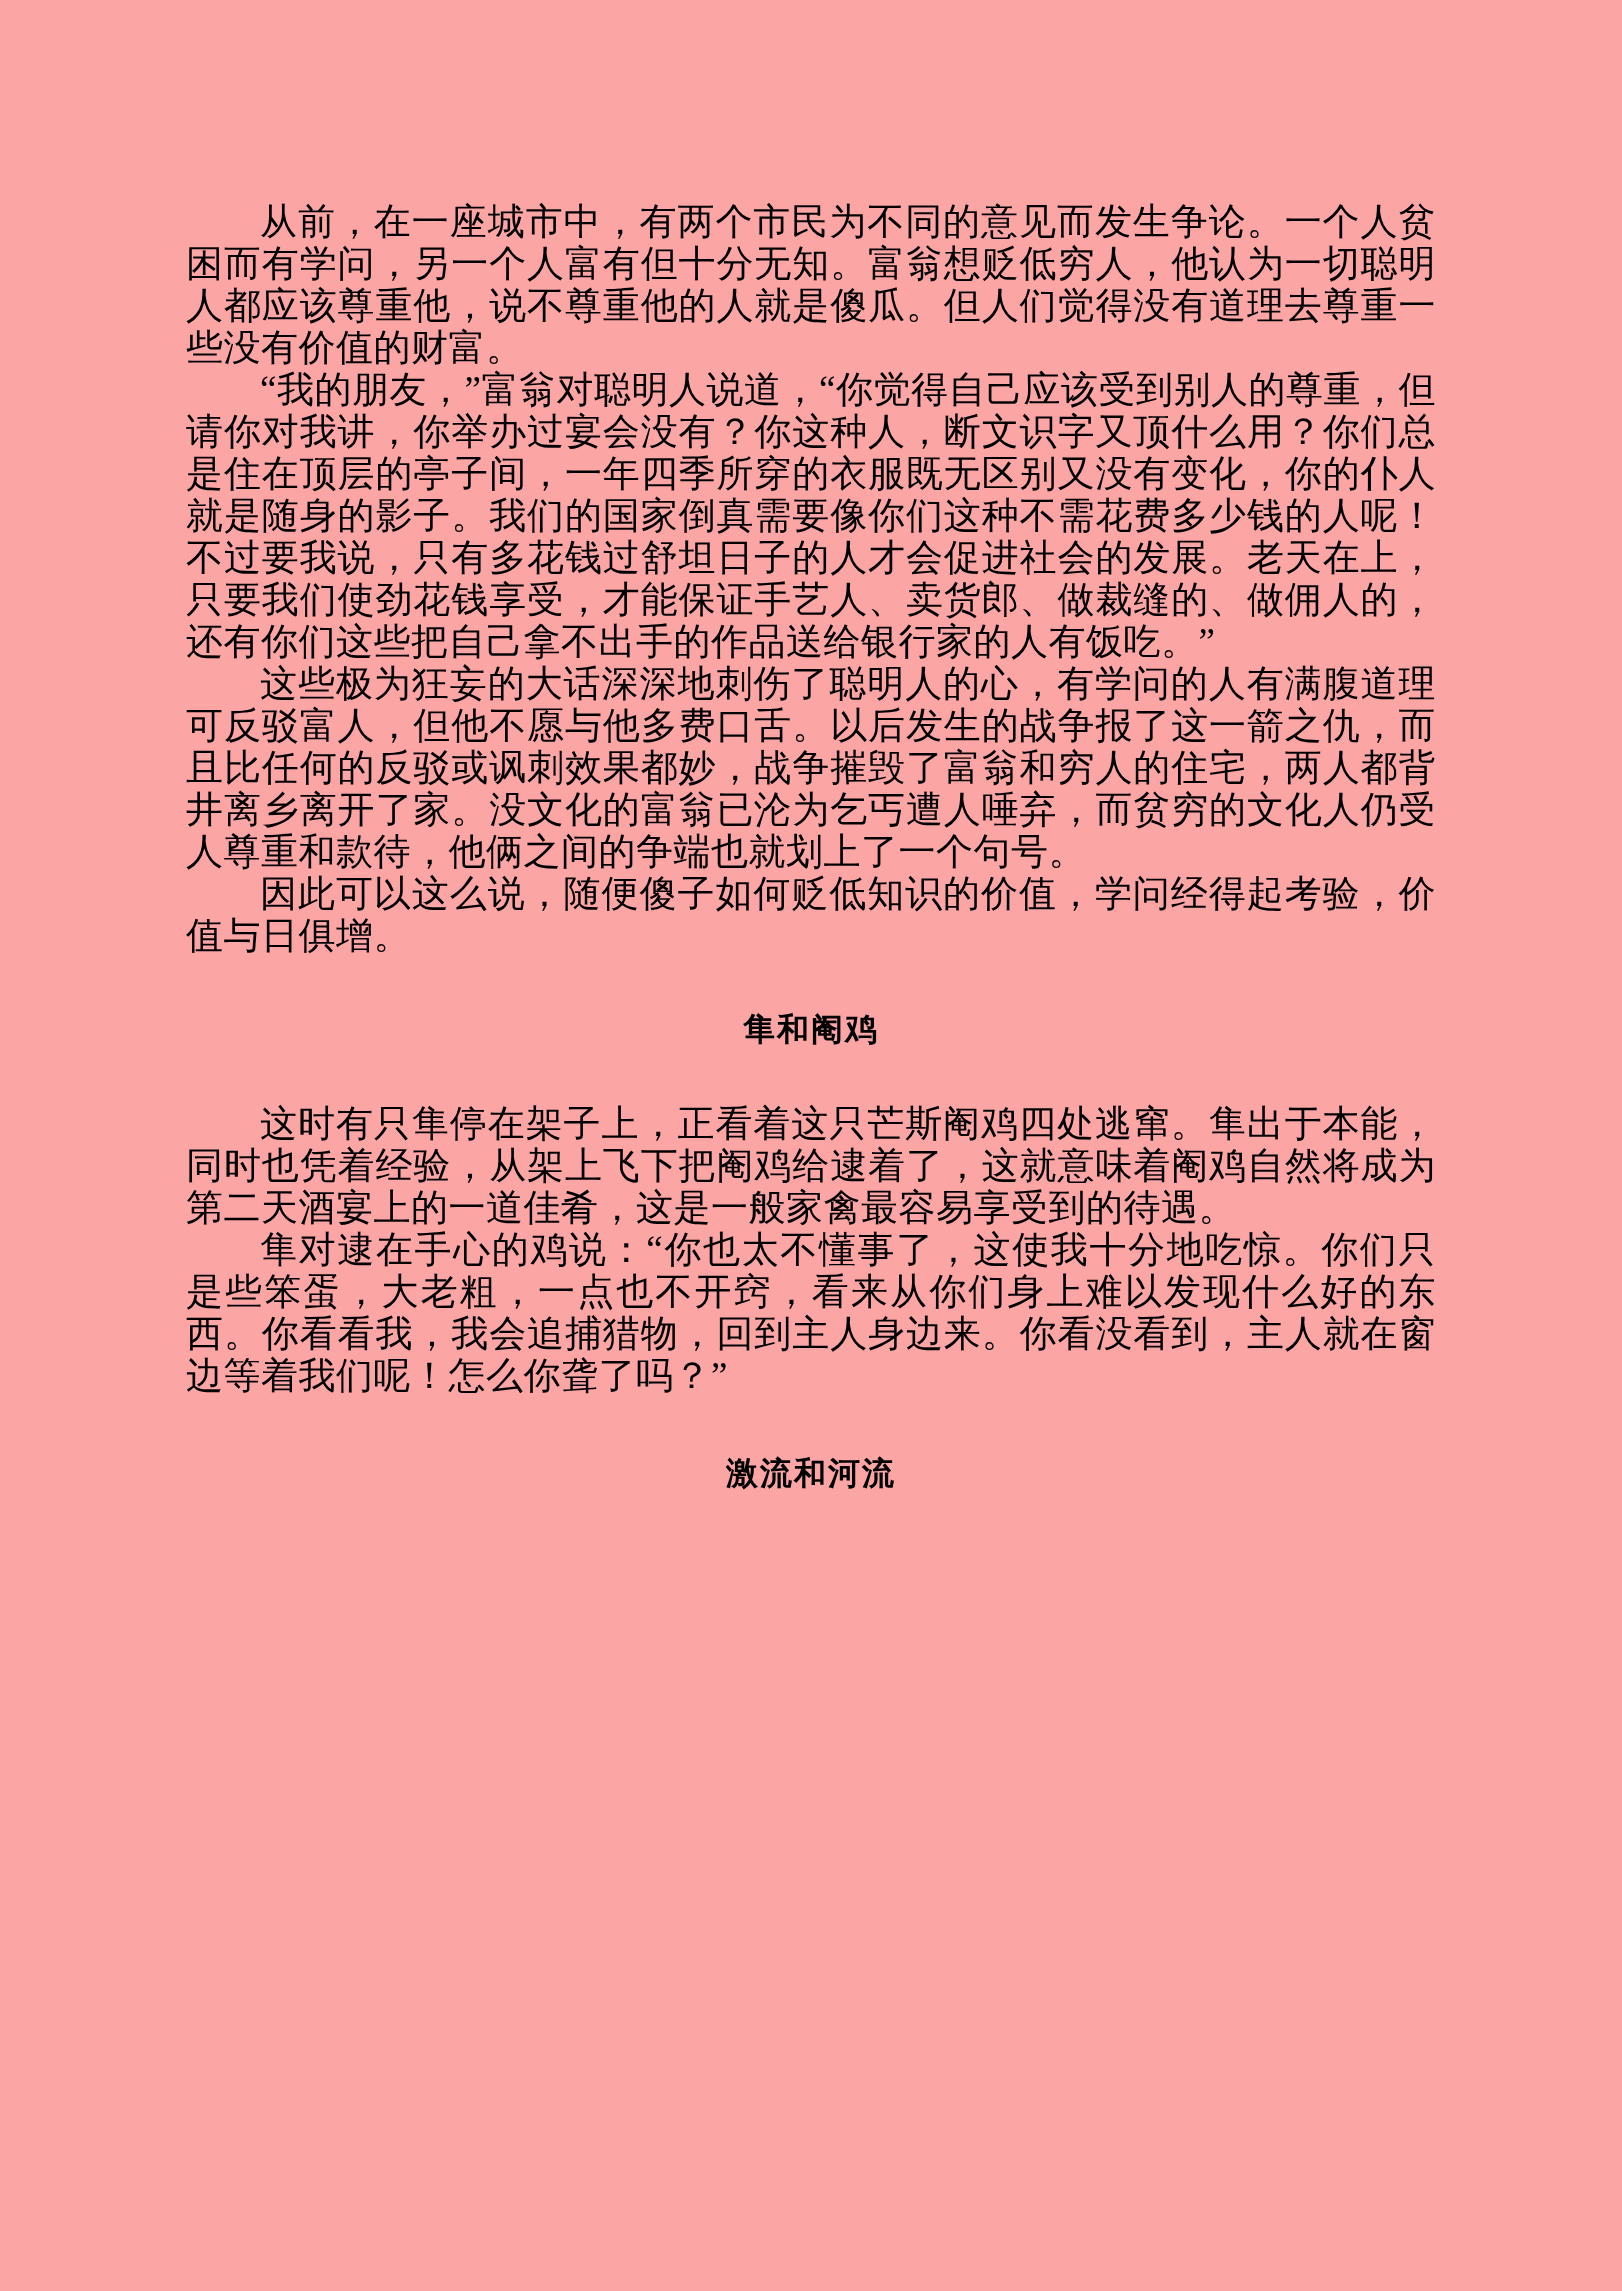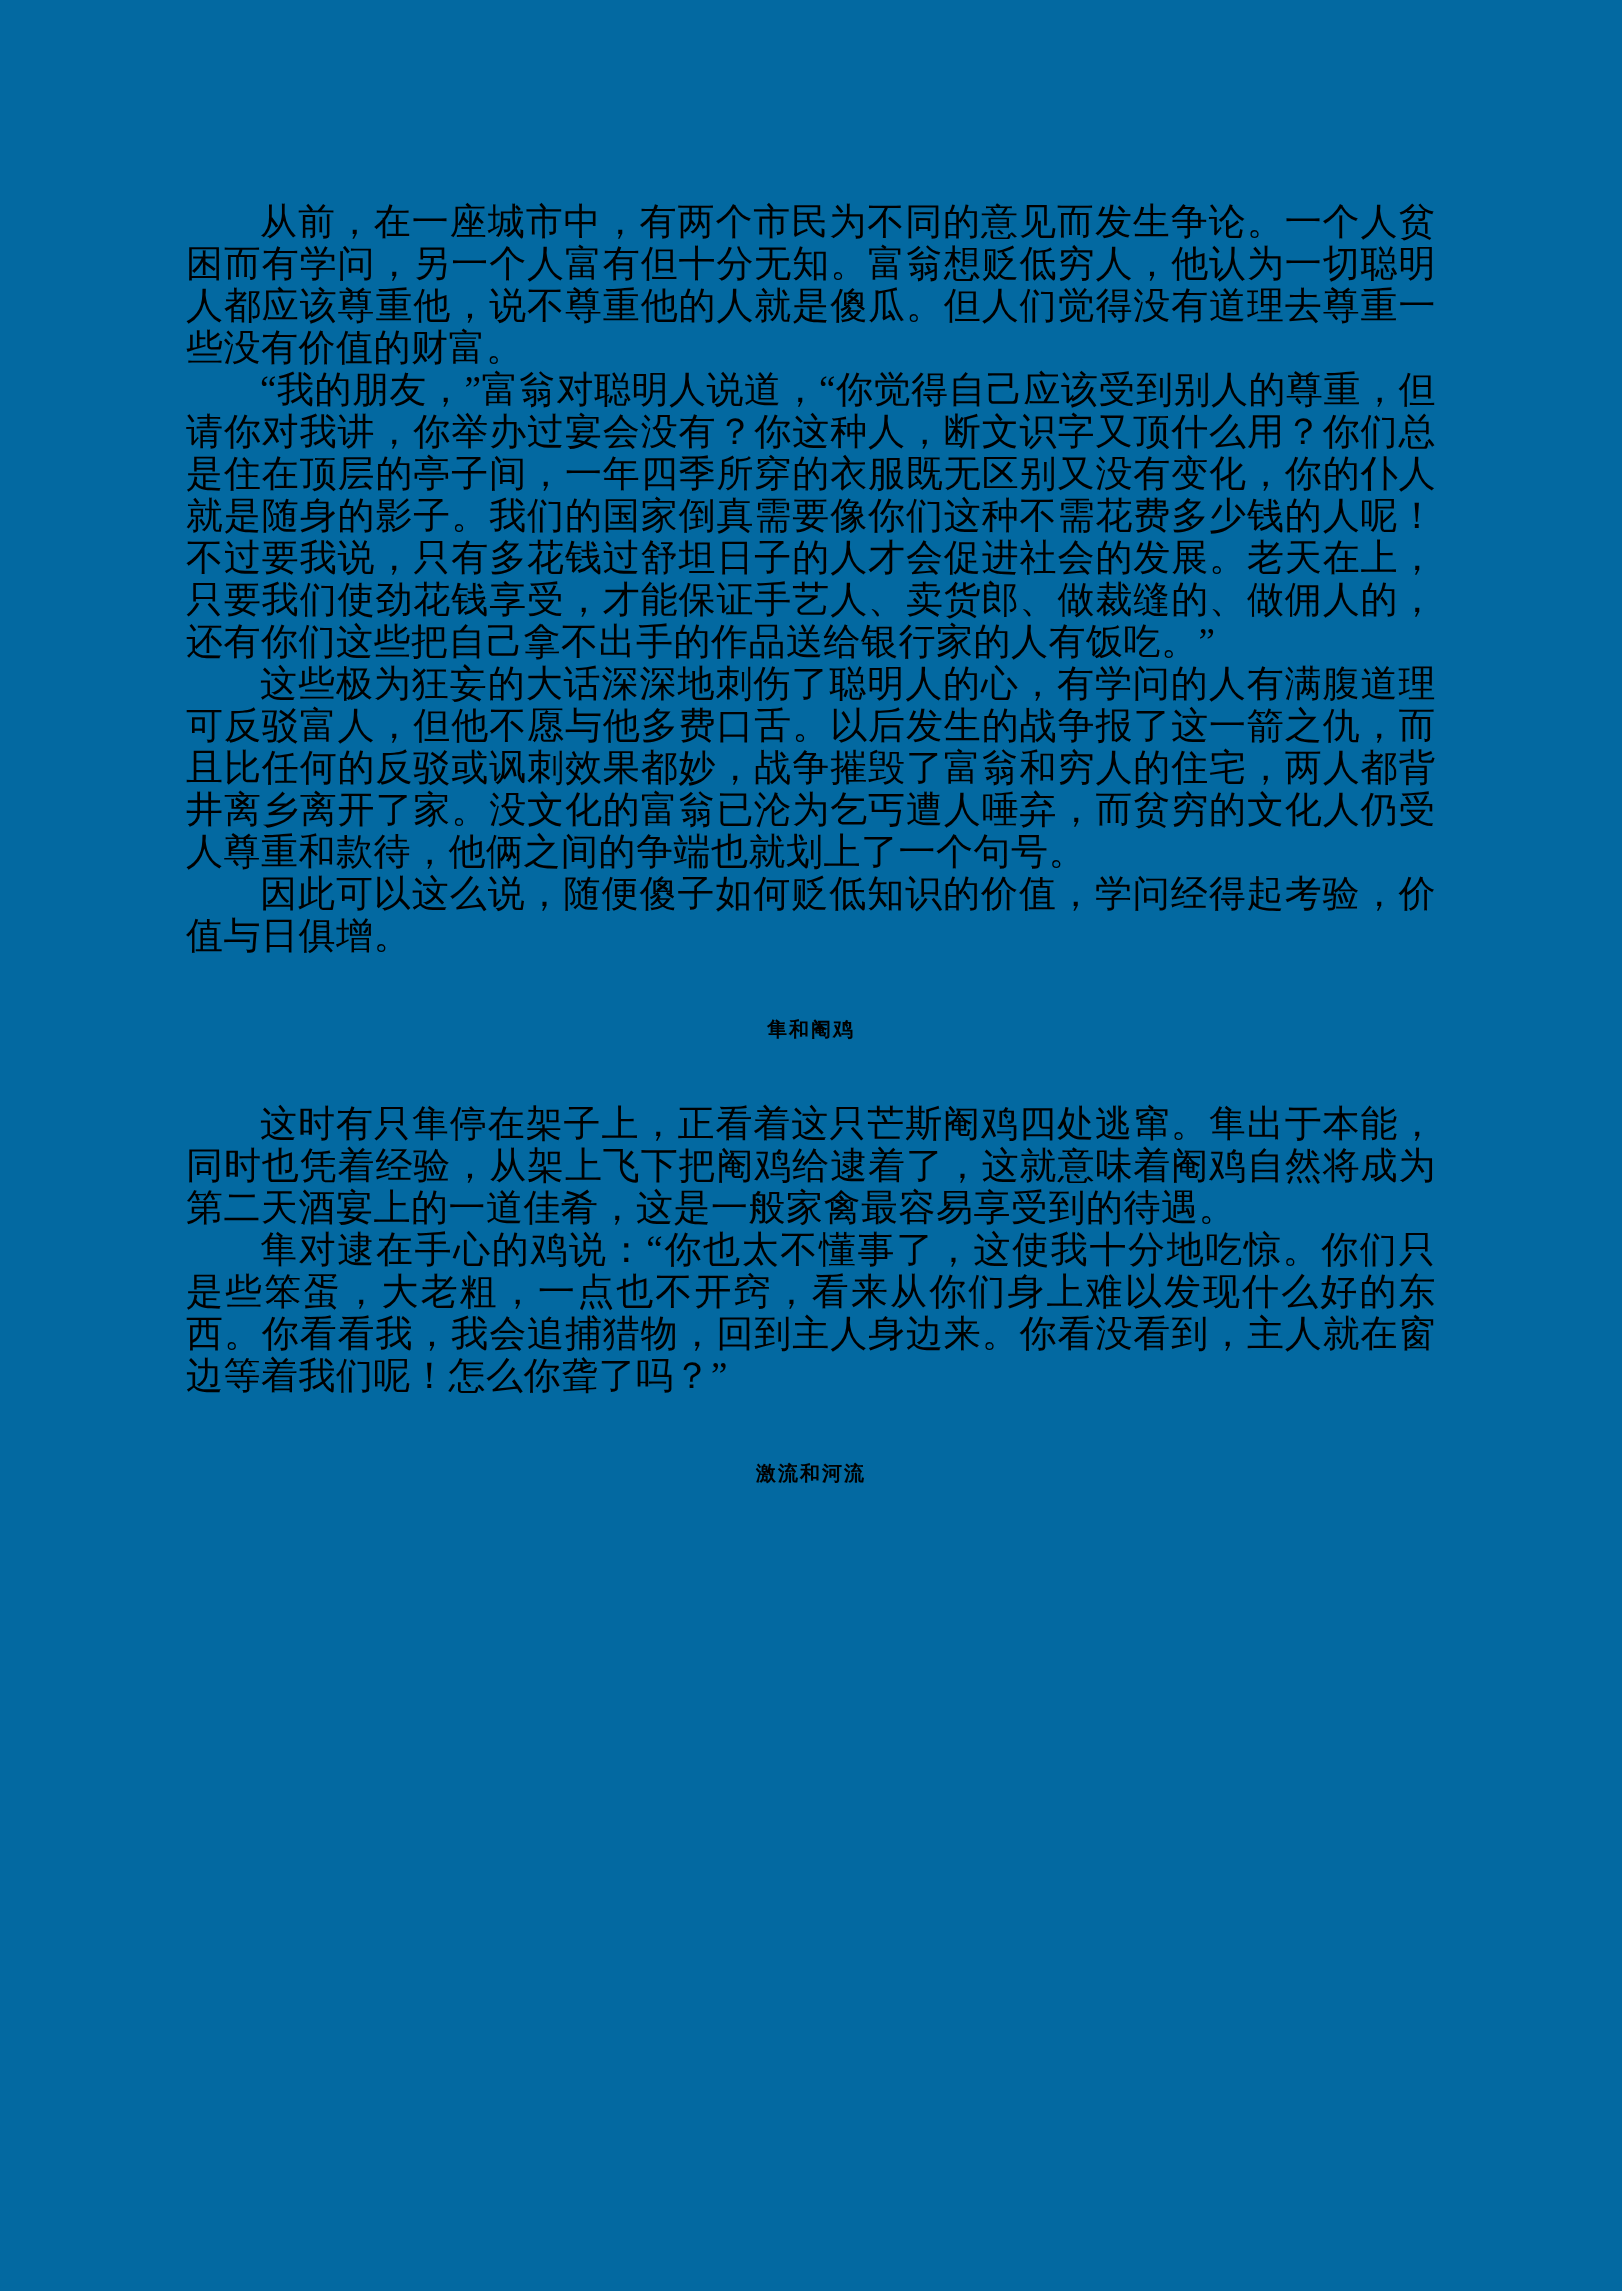--- a/index.html
+++ b/index.html
@@ -5,21 +5,21 @@
   html, body {
     margin: 0;
     padding: 0;
     background: #ffffff;
   }
   .page {
     position: relative;
     width: 1622px;
     height: 2292px;
     margin: 0 auto;
-    background: #0369a1;
+    background: #fca5a5;
     box-sizing: border-box;
     padding: 201px 186px 0 186px;
     overflow: hidden;
     color: #000000;
     font-family: "Liberation Serif", "DejaVu Serif", serif;
     font-size: 37px;
     line-height: 42px;
   }
   .para {
     margin: 0;
@@ -28,21 +28,21 @@
     text-indent: 2em;
     letter-spacing: 0.5px;
     word-break: break-all;
   }
   .heading {
     margin: 51px 0 53px 0;
     text-align: center;
     text-indent: 0;
     font-family: Liberation Sans, sans-serif;
     font-weight: bold;
-    font-size: 20px;
+    font-size: 32px;
     line-height: 42px;
     letter-spacing: 2px;
   }
   .heading.second {
     margin-top: 55px;
     margin-bottom: 0;
   }
 </style>
 </head>
 <body>

